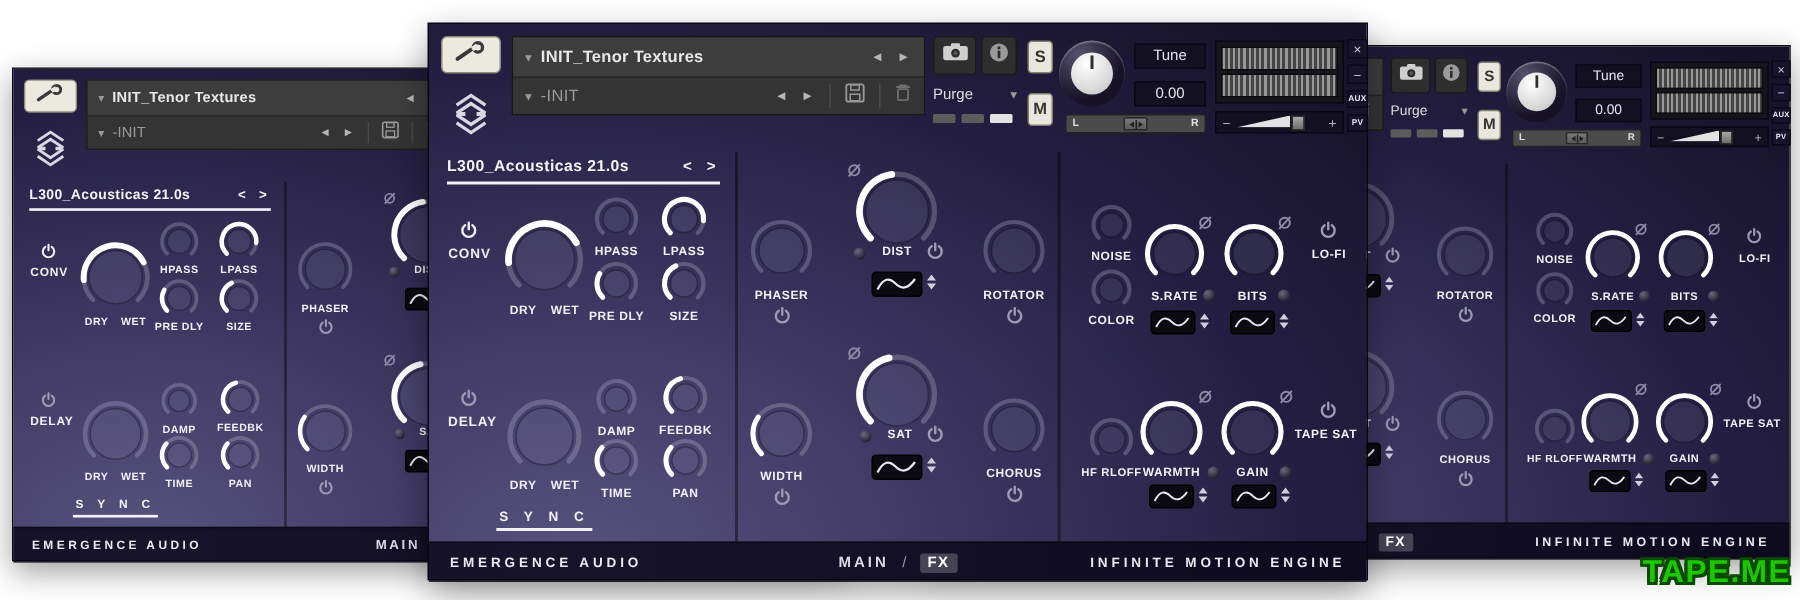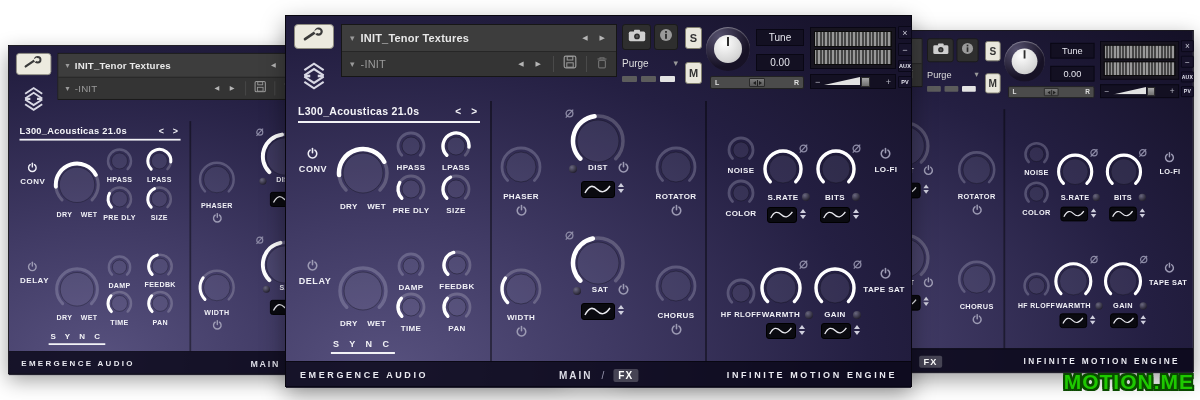--- a/index.html
+++ b/index.html
@@ -1571,14 +1571,14 @@
   <div class="footer">
     <div class="f-brand">EMERGENCE AUDIO</div>
     <div class="f-center">
       <span class="f-main">MAIN</span>
       <span class="f-sep">/</span>
       <span class="f-fx">FX</span>
     </div>
     <div class="f-engine">INFINITE MOTION ENGINE</div>
   </div>
 </div>
-  <div class="watermark" style="color: rgb(30, 200, 0);">MOTION.ME</div>
+  <div class="watermark" style="color: rgb(30, 200, 0);">TAPE.ME</div>
 </div>
 
 </body></html>

